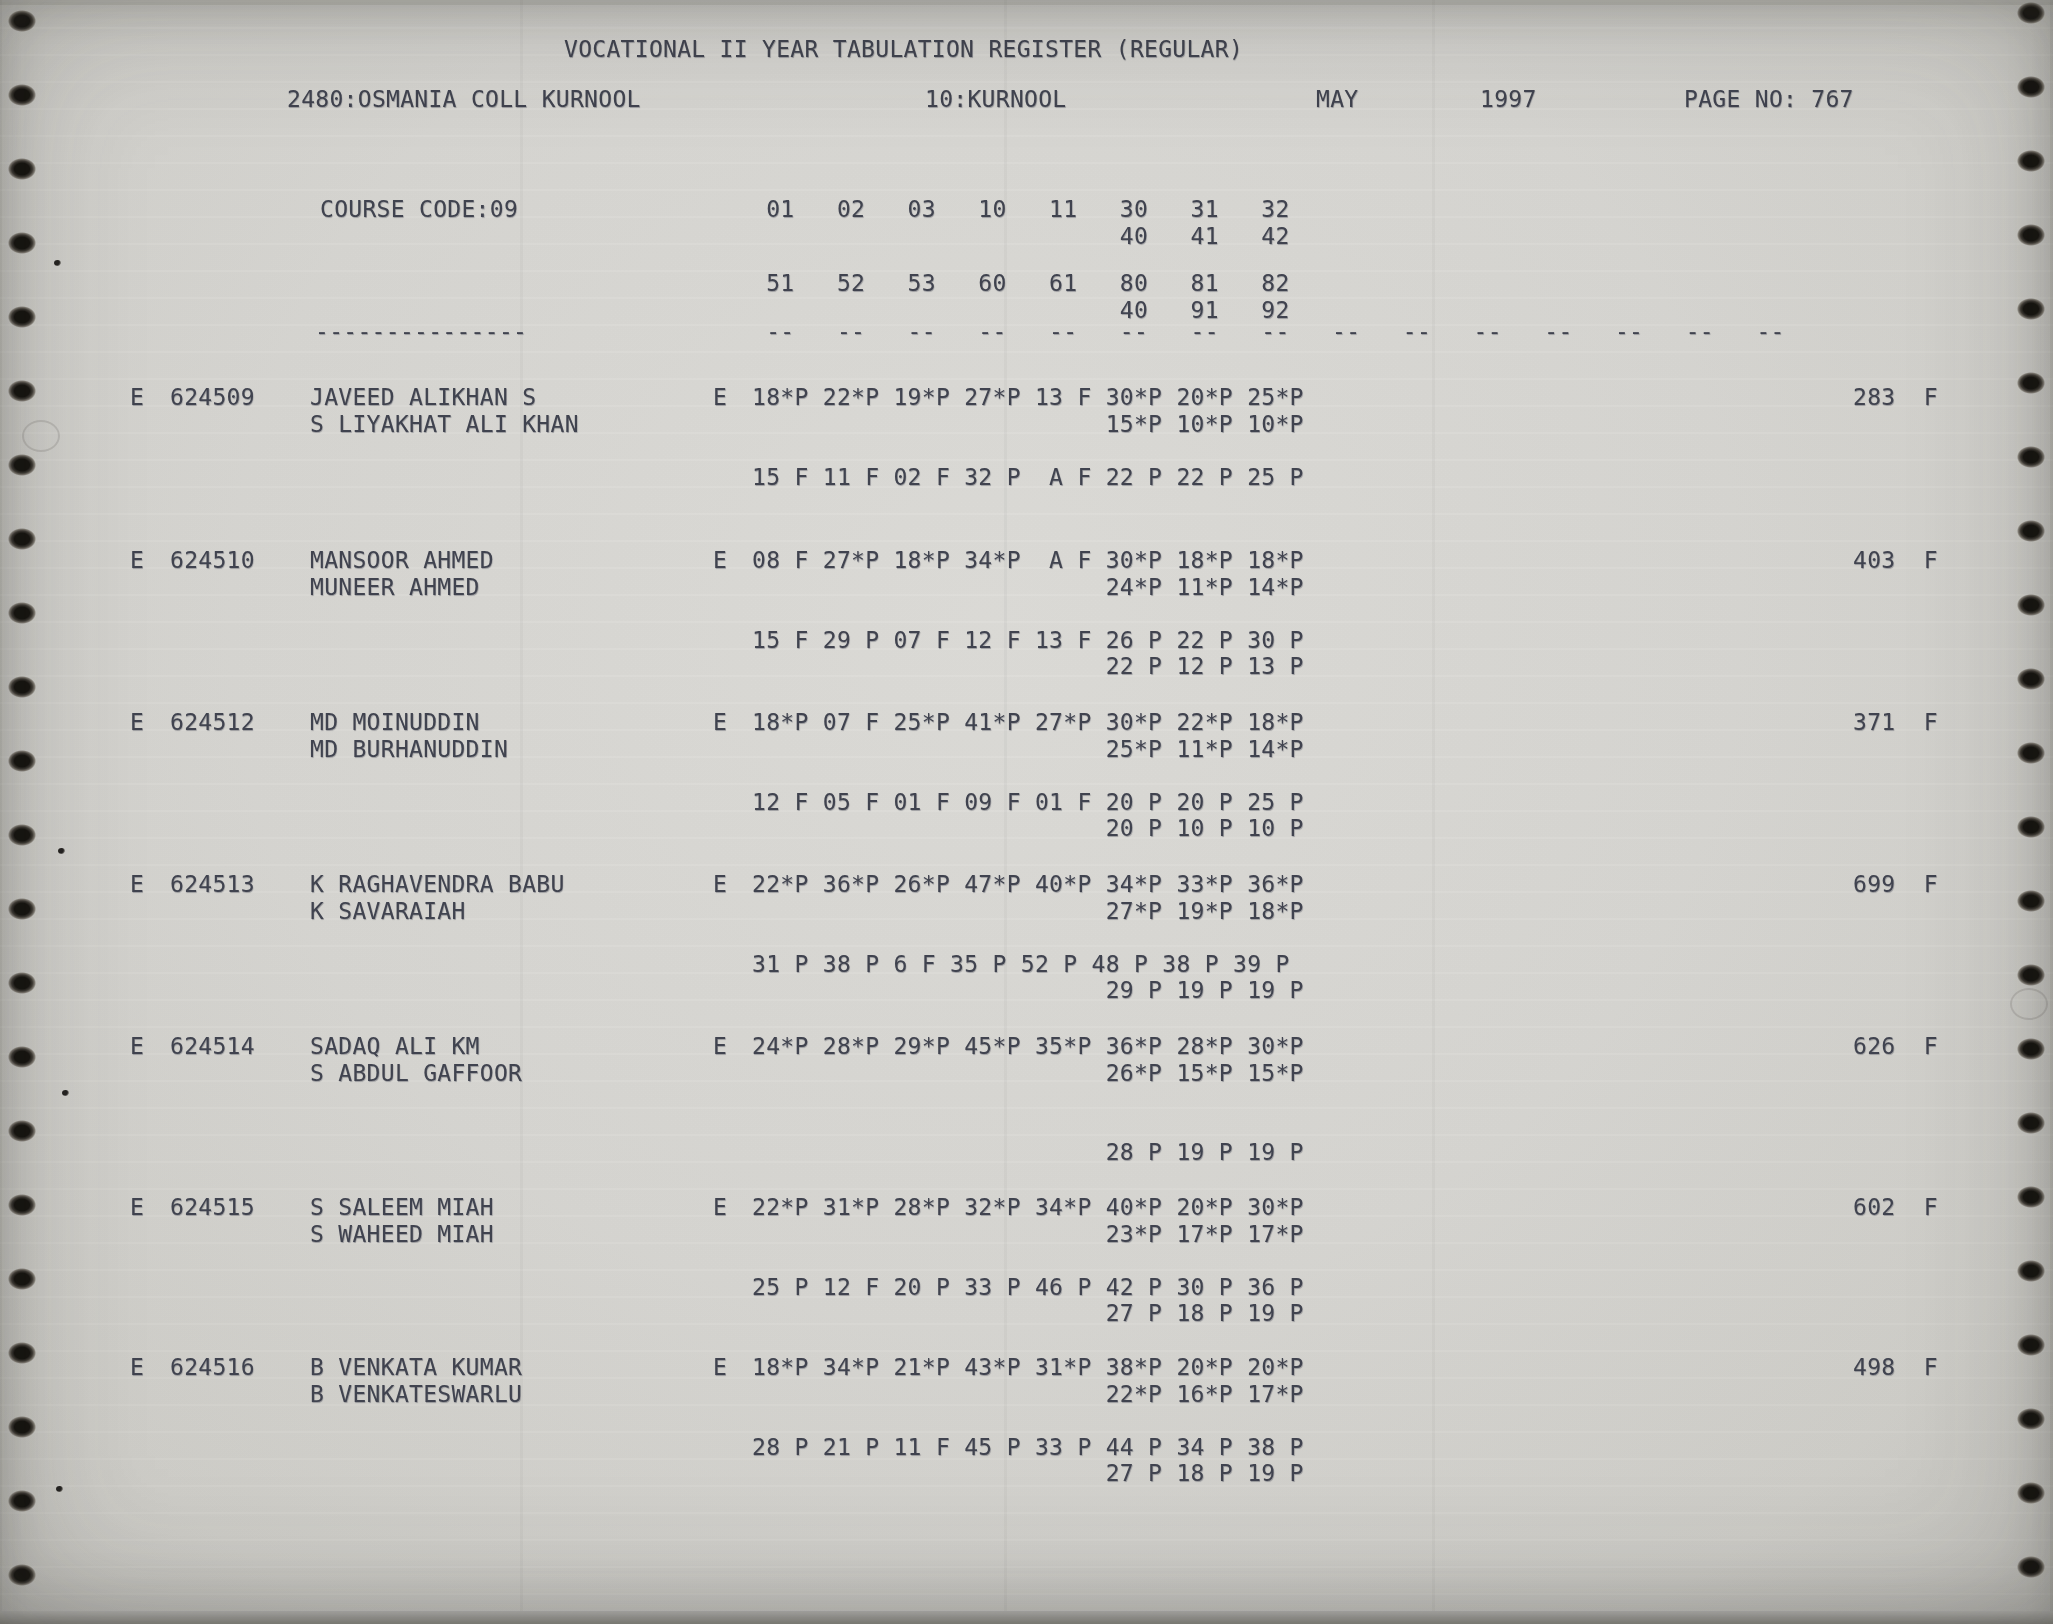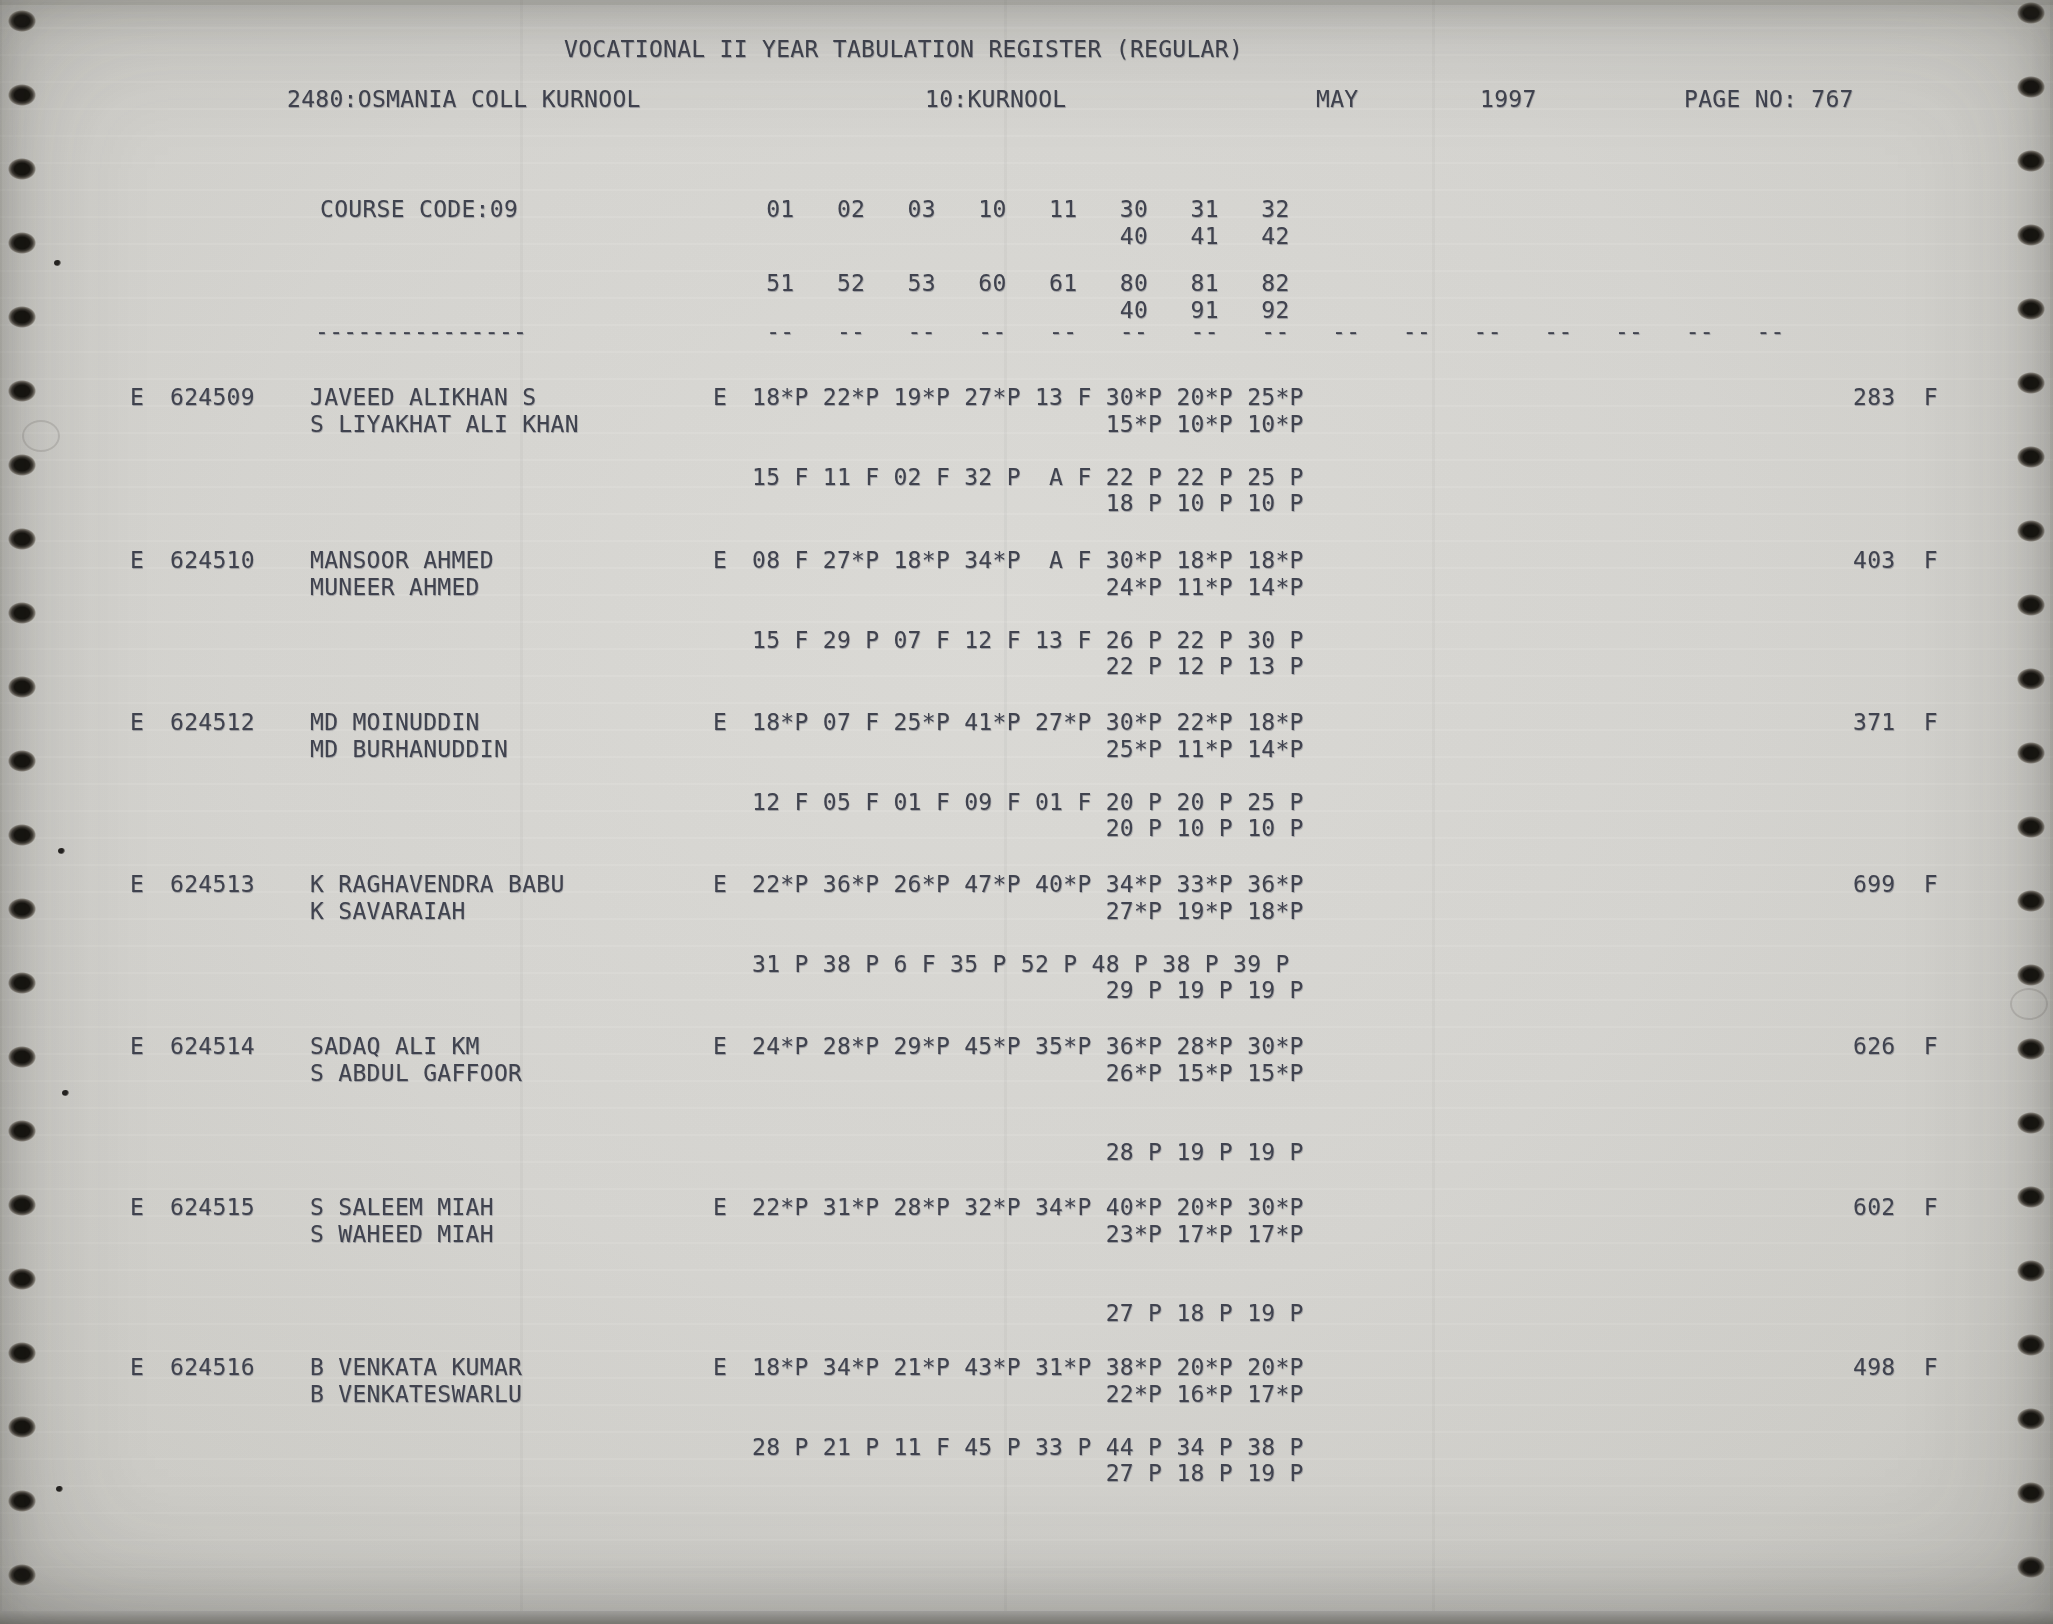--- a/index.html
+++ b/index.html
@@ -86,21 +86,20 @@
 
     <div class="student" style="top: 384px;">
       <div class="t" style="left:130px;top:0">E</div>
       <div class="t" style="left:170px;top:0">624509</div>
       <div class="t" style="left:310px;top:0">JAVEED ALIKHAN S</div>
       <div class="t" style="left:310px;top:27px">S LIYAKHAT ALI KHAN</div>
       <div class="t" style="left:713px;top:0">E</div>
       <div class="t" style="left:752px;top:0">18*P 22*P 19*P 27*P 13 F 30*P 20*P 25*P</div>
       <div class="t" style="left:752px;top:27px">                         15*P 10*P 10*P</div>
       <div class="t" style="left:752px;top:80px">15 F 11 F 02 F 32 P  A F 22 P 22 P 25 P</div>
-      <div class="t" style="left:752px;top:106px">                         18 P 10 P 10 P</div>
       <div class="t" style="left:1853px;top:0">283  F</div>
     </div>
 
     <div class="student" style="top: 547px;">
       <div class="t" style="left:130px;top:0">E</div>
       <div class="t" style="left:170px;top:0">624510</div>
       <div class="t" style="left:310px;top:0">MANSOOR AHMED</div>
       <div class="t" style="left:310px;top:27px">MUNEER AHMED</div>
       <div class="t" style="left:713px;top:0">E</div>
       <div class="t" style="left:752px;top:0">08 F 27*P 18*P 34*P  A F 30*P 18*P 18*P</div>
@@ -149,20 +148,21 @@
     </div>
 
     <div class="student" style="top: 1194px;">
       <div class="t" style="left:130px;top:0">E</div>
       <div class="t" style="left:170px;top:0">624515</div>
       <div class="t" style="left:310px;top:0">S SALEEM MIAH</div>
       <div class="t" style="left:310px;top:27px">S WAHEED MIAH</div>
       <div class="t" style="left:713px;top:0">E</div>
       <div class="t" style="left:752px;top:0">22*P 31*P 28*P 32*P 34*P 40*P 20*P 30*P</div>
       <div class="t" style="left:752px;top:27px">                         23*P 17*P 17*P</div>
+      <div class="t" style="left:752px;top:80px">25 P 12 F 20 P 33 P 46 P 42 P 30 P 36 P</div>
       <div class="t" style="left:752px;top:106px">                         27 P 18 P 19 P</div>
       <div class="t" style="left:1853px;top:0">602  F</div>
     </div>
 
     <div class="student" style="top: 1354px;">
       <div class="t" style="left:130px;top:0">E</div>
       <div class="t" style="left:170px;top:0">624516</div>
       <div class="t" style="left:310px;top:0">B VENKATA KUMAR</div>
       <div class="t" style="left:310px;top:27px">B VENKATESWARLU</div>
       <div class="t" style="left:713px;top:0">E</div>

